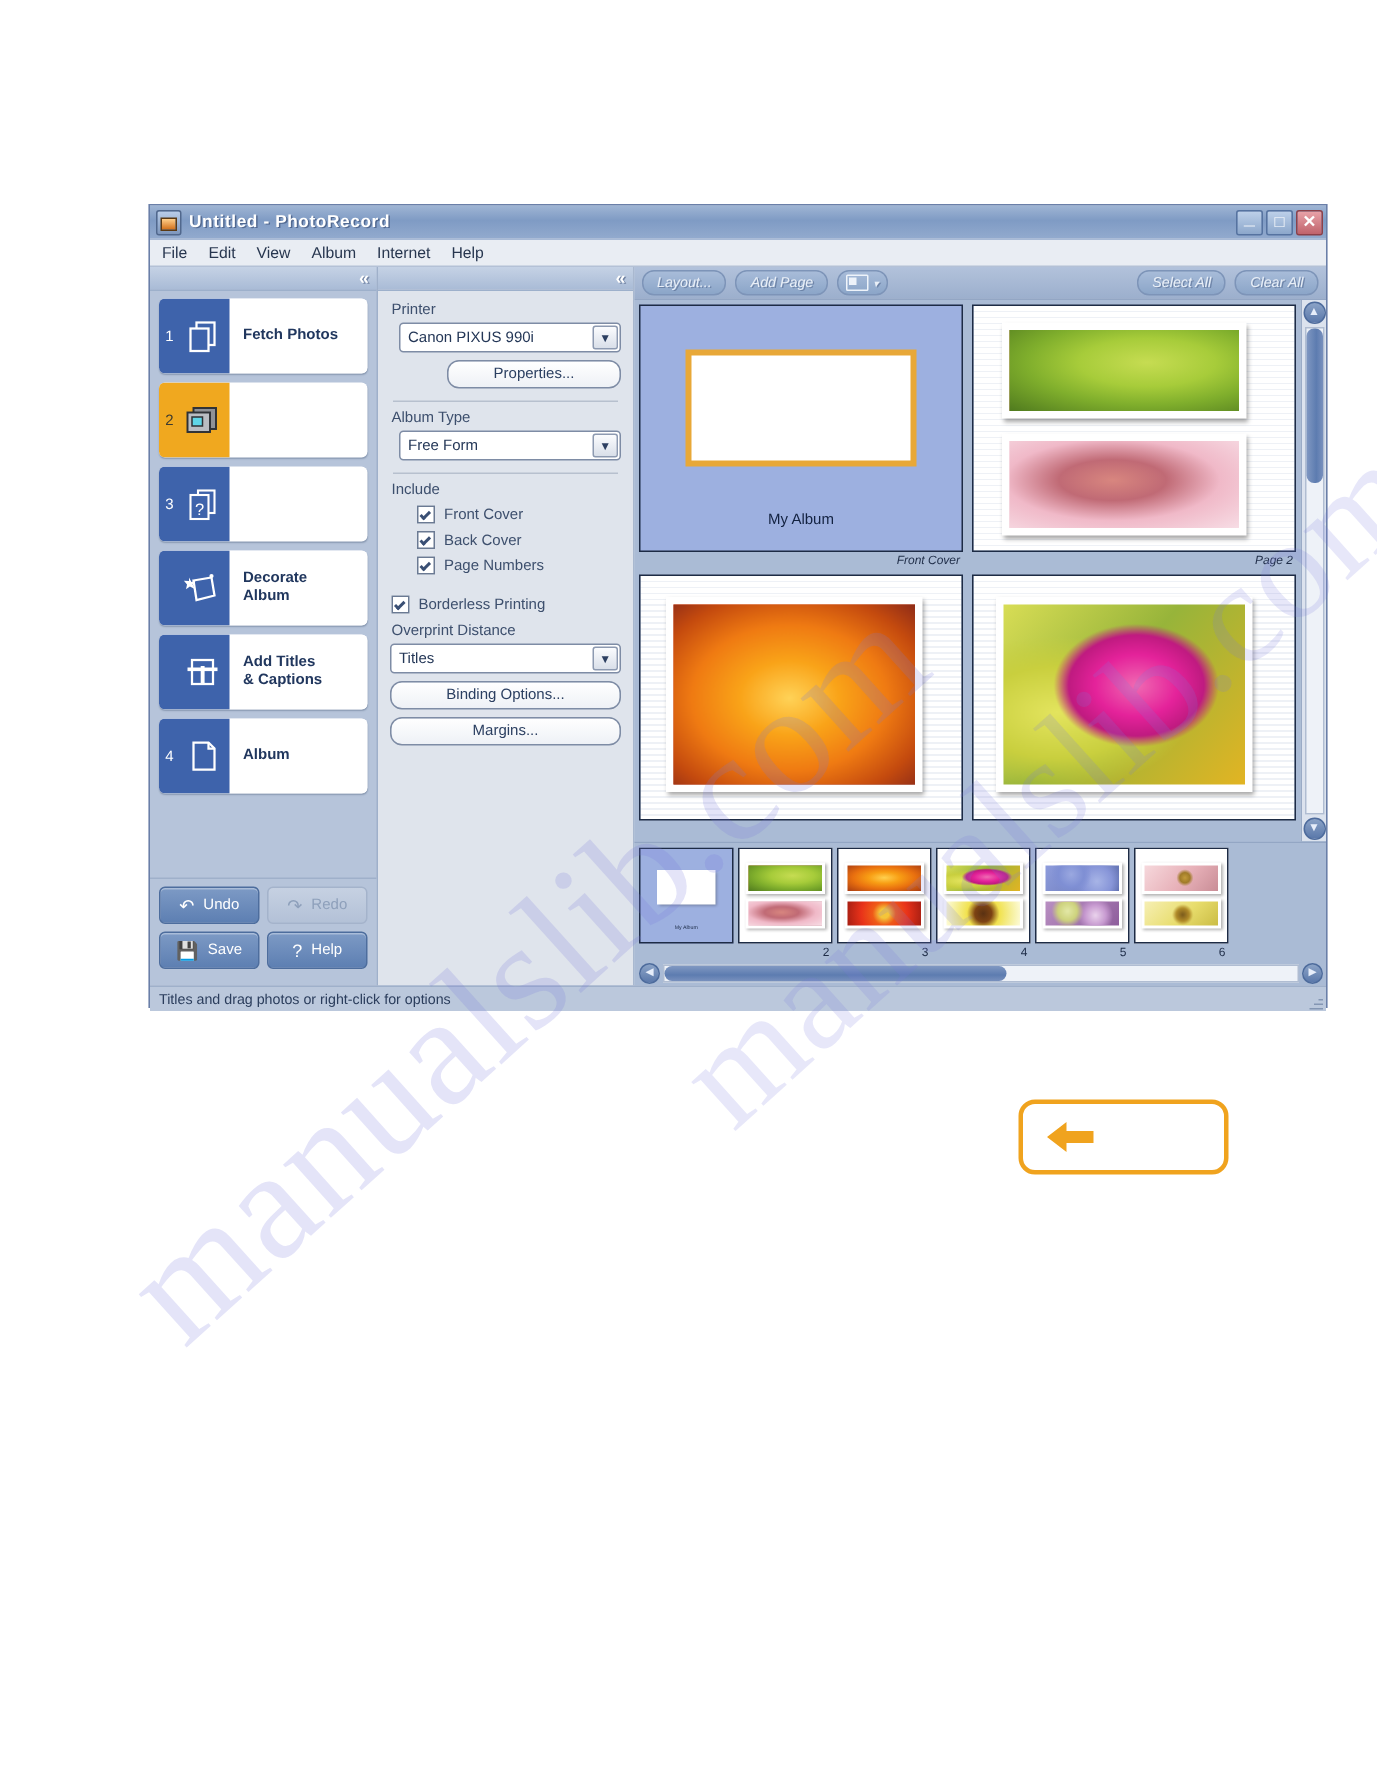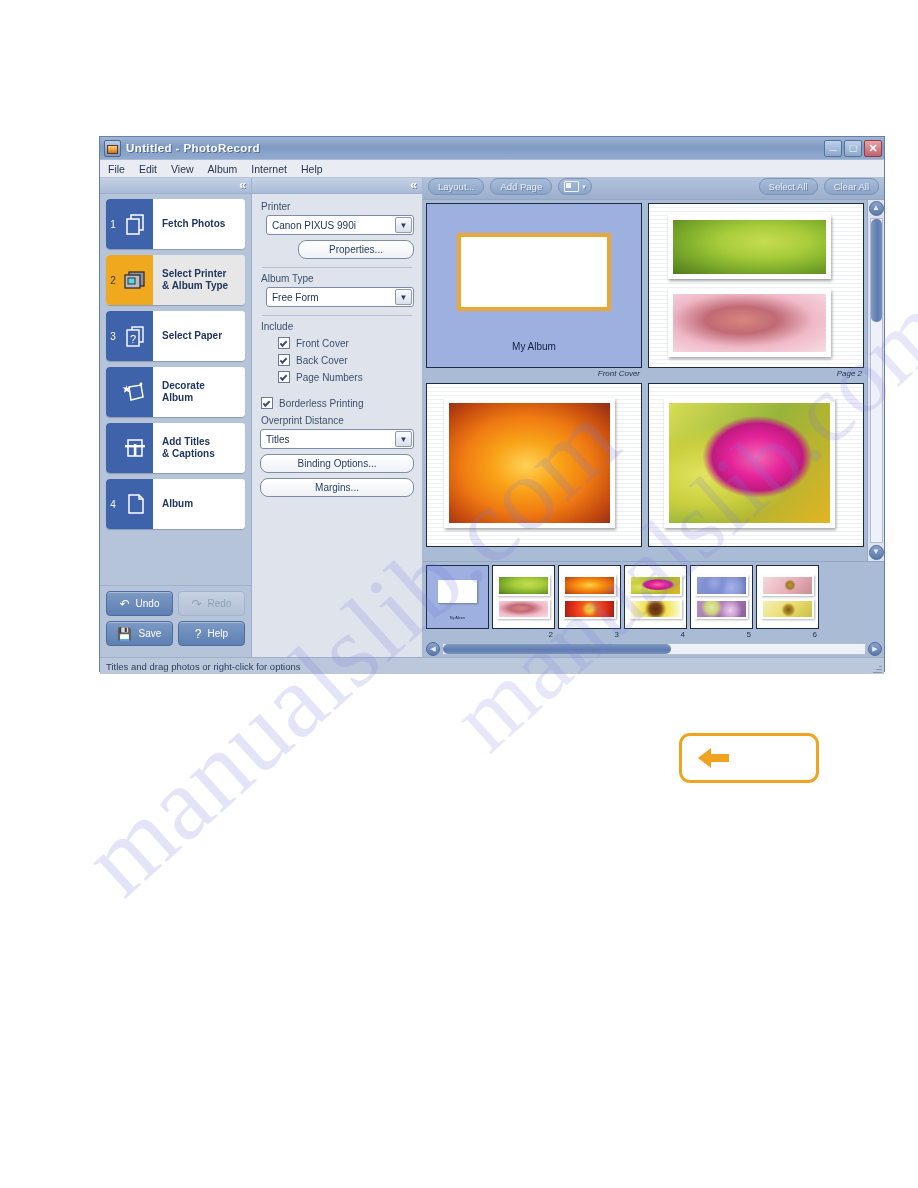--- a/index.html
+++ b/index.html
@@ -340,23 +340,25 @@
     flex: 1 1 auto;
     display: flex;
     flex-direction: column;
     background: #b6c4da;
     min-width: 0;
   }
   #toolbar {
     height: 21px;
     background: linear-gradient(to bottom,#b2c2db,#9cafcd);
     display: flex;
+    align-items: center;
     padding: 0 5px;
     gap: 6px;
     border-bottom: 1px solid #93a6c4;
+    font-style: italic;
   }
   .tbtn {
     height: 15px;
     border-radius: 8px;
     border: 1px solid #7d94b8;
     background: linear-gradient(to bottom,#a8bcd9,#8ba5c8);
     color: #e9eff7;
     font-size: 9.5px;
     padding: 0 9px;
     display: flex;
@@ -768,40 +770,33 @@
           <div class="step-num-box">
             <span class="step-num">2</span>
             <span class="step-icon">
               <svg width="26" height="26" viewBox="0 0 26 26">
                 <rect x="7" y="5" width="15" height="14" fill="#8f9196" stroke="#2e3136" stroke-width="1.3"></rect>
                 <rect x="3" y="8" width="15" height="13" fill="#b9bcc2" stroke="#2e3136" stroke-width="1.3"></rect>
                 <rect x="6" y="11" width="7" height="6" fill="#5fd6e8" stroke="#2e3136" stroke-width="1"></rect>
               </svg>
             </span>
           </div>
-          <div class="step-label-box">
-            <span class="step-label" style="white-space:pre-line;">Select Printer
-&amp; Album Type</span>
-          </div>
         </div>
 
         <div class="step">
           <div class="step-num-box">
             <span class="step-num">3</span>
             <span class="step-icon">
               <svg width="26" height="26" viewBox="0 0 26 26">
                 <rect x="10" y="4" width="11" height="15" fill="none" stroke="#fff" stroke-width="1.4"></rect>
                 <rect x="5" y="7" width="12" height="16" fill="#3e63ab" stroke="#fff" stroke-width="1.4"></rect>
                 <text x="11" y="20" font-size="11" fill="#fff" font-family="Liberation Sans, sans-serif" text-anchor="middle">?</text>
               </svg>
             </span>
           </div>
-          <div class="step-label-box">
-            <span class="step-label">Select Paper</span>
-          </div>
         </div>
 
         <div class="step">
           <div class="step-num-box">
             <span class="step-num"></span>
             <span class="step-icon">
               <svg width="28" height="26" viewBox="0 0 28 26">
                 <path d="M8 8 L20 6 L22 18 L10 21 Z" fill="none" stroke="#fff" stroke-width="1.5"></path>
                 <path d="M5 6 l1.6 3 3-1 -2.2 2.6 1.4 3 -3.2-1.6 -2.6 1.8 0.7-3.2 -2.1-2.4 3.4 0.2z" fill="#fff"></path>
                 <circle cx="20" cy="5" r="1.4" fill="#fff"></circle>

